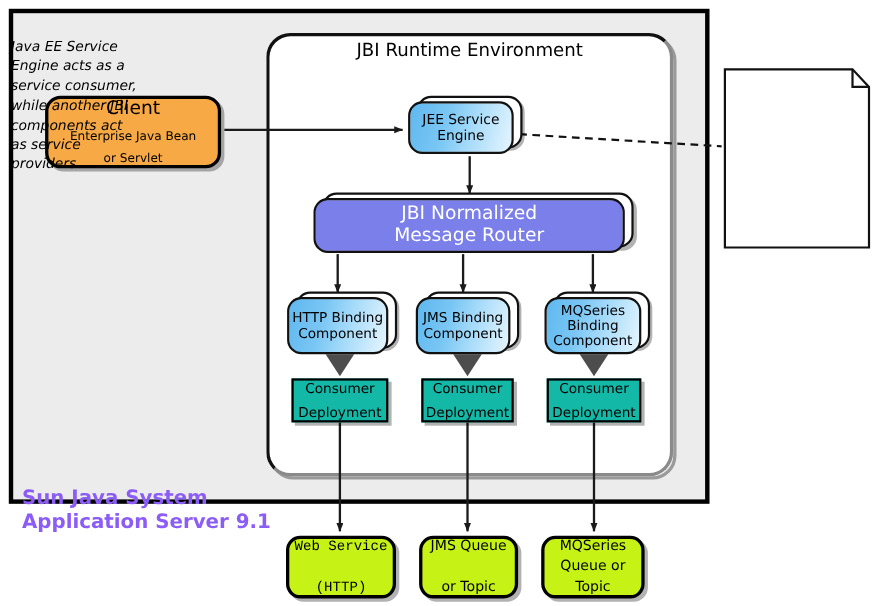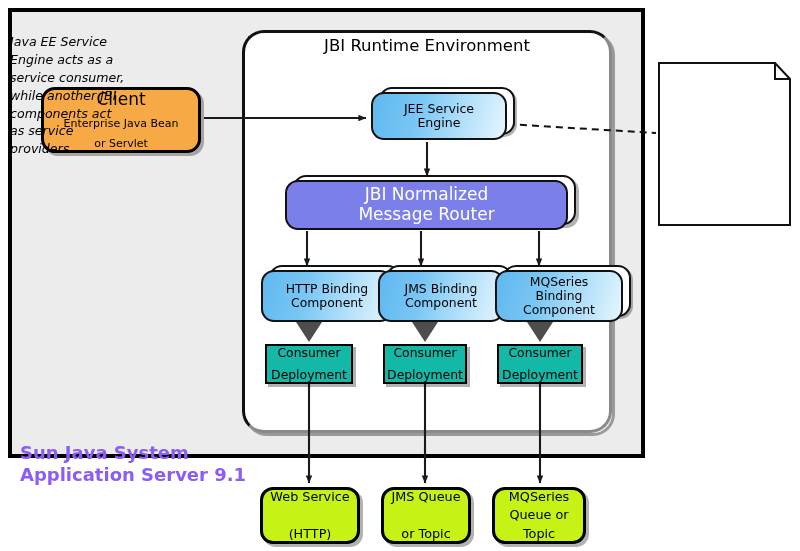--- a/index.html
+++ b/index.html
@@ -89,21 +89,21 @@
     height: 66px;
     background: #f7a945;
     border: 3px solid #000;
     border-radius: 14px;
     box-shadow: 3px 3px 0 0 rgba(0,0,0,0.30);
   }
   .client-title { font-size: 17px; margin-bottom: 1px; }
   .client-sub   { font-size: 11px; }
 
   
-  .comp-wrap { position: absolute; padding-left: 40px; }
+  .comp-wrap { position: absolute; }
   .comp-back {
     position: absolute;
     left: 8px;
     top: -5px;
     width: 100%;
     height: 100%;
     box-sizing: border-box;
     border: 2px solid #111;
     border-radius: 13px;
     background: #ffffff;
@@ -168,21 +168,21 @@
 
   
   .endpoint {
     background: #c6f215;
     border: 3px solid #000;
     border-radius: 13px;
     box-shadow: 3px 3px 0 0 rgba(0,0,0,0.30);
     font-size: 12.8px;
     height: 57px;
   }
-  #endpoint-1 { left: 260px; top: 487px; width: 100px; }
+  #endpoint-1 { left: 260px; top: 487px; width: 100px; font-family: Liberation Mono, monospace; }
   #endpoint-2 { left: 381px; top: 487px; width: 90px; }
   #endpoint-3 { left: 492px; top: 487px; width: 94px; }
 
   
   #sun-label {
     position: absolute;
     left: 20px;
     top: 401px;
     font-size: 18px;
     font-weight: bold;

